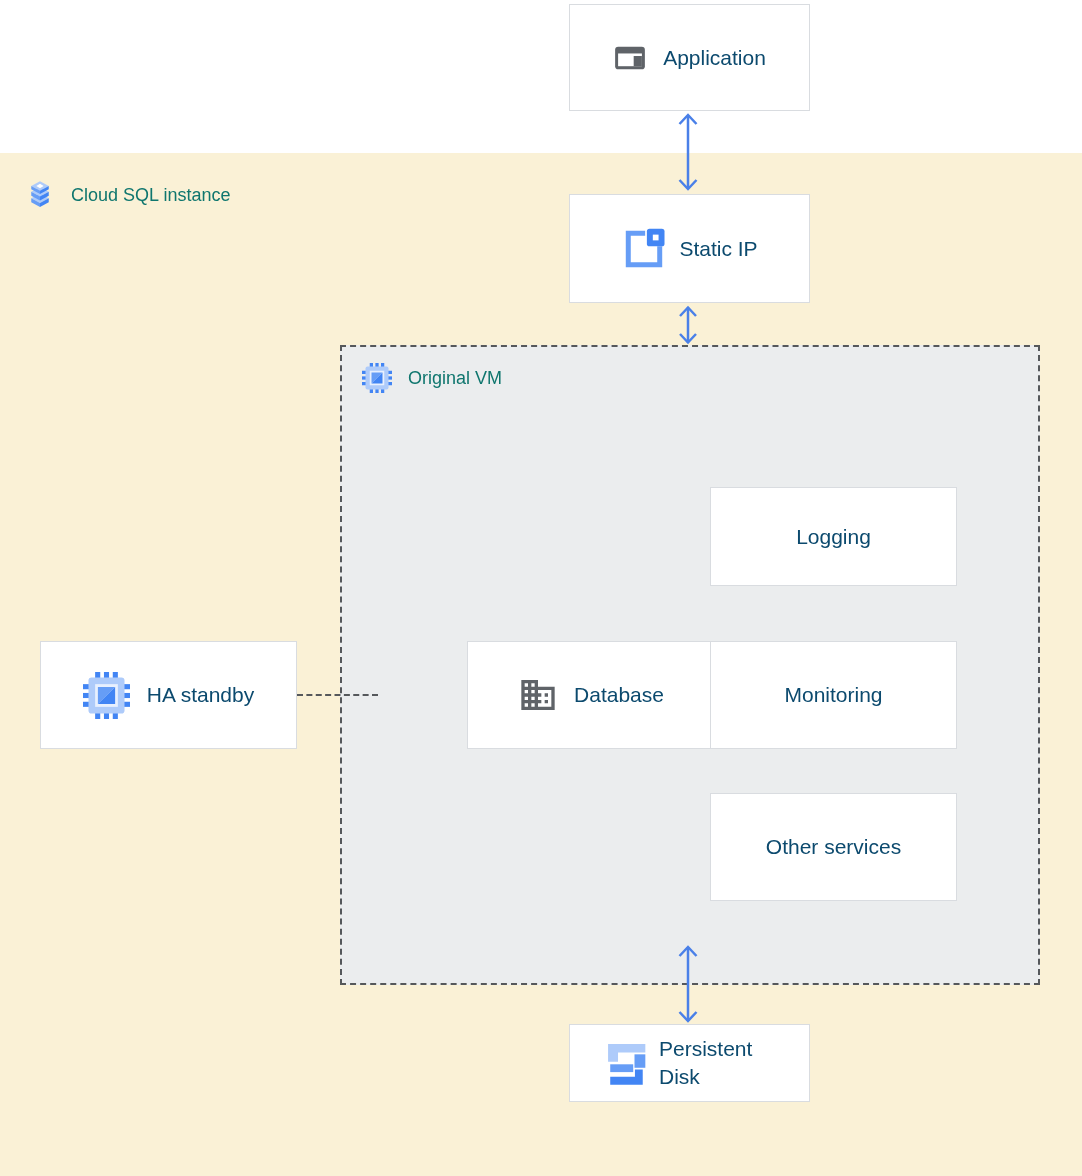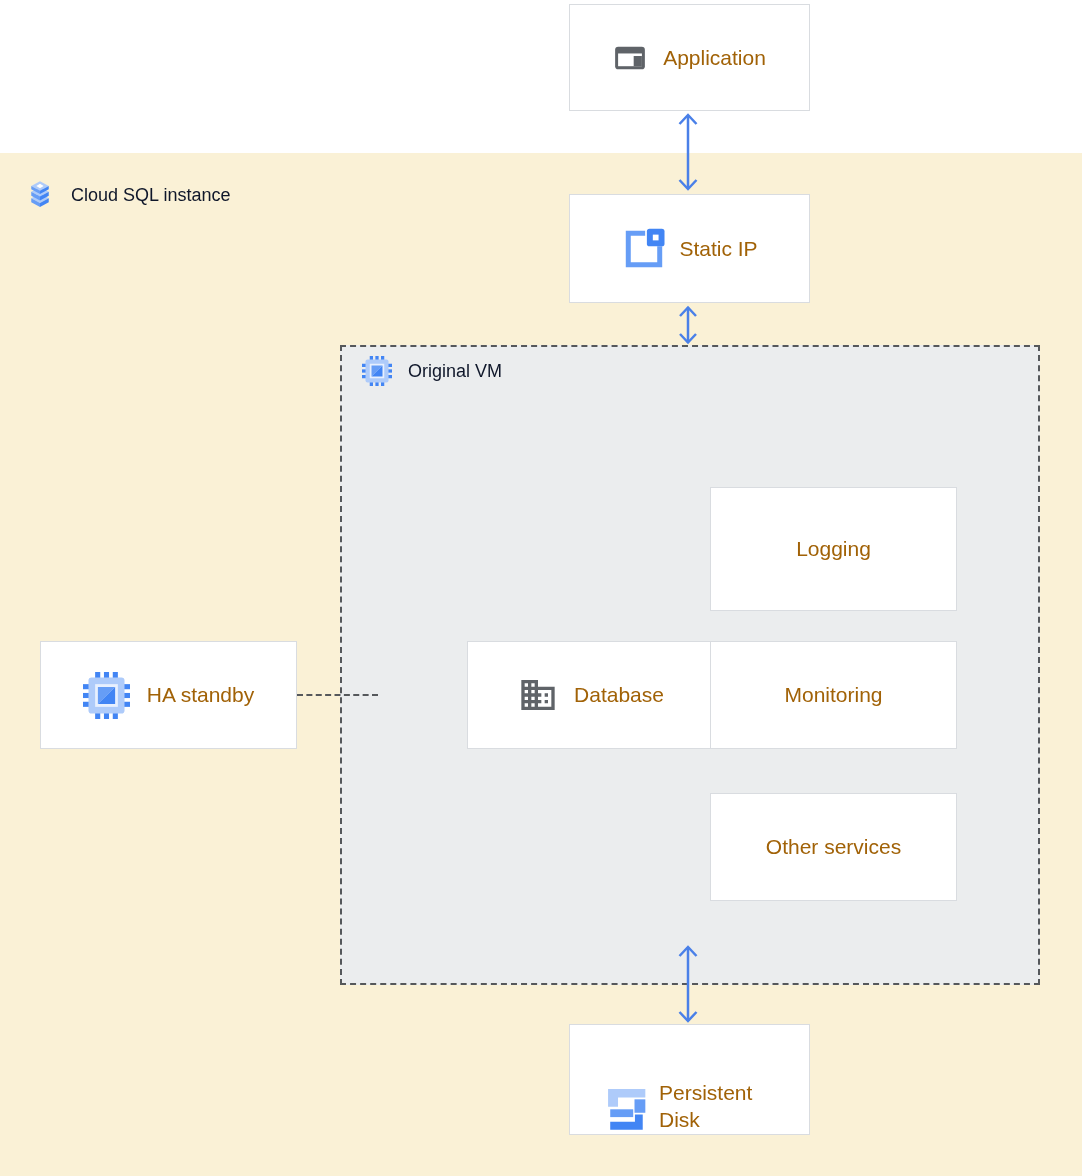--- a/index.html
+++ b/index.html
@@ -7,36 +7,36 @@
     position:relative;width:1082px;height:1176px;overflow:hidden;
     background:#faf1d6;
     font-family:"Liberation Sans","DejaVu Sans",sans-serif;
     color:#202124;
   }
   .white-band{position:absolute;left:0;top:0;width:1082px;height:153px;background:#ffffff;}
   
   .node{
     position:absolute;background:#ffffff;border:1px solid #d9dce0;
     display:flex;align-items:center;justify-content:center;gap:16px;
-    font-size:21px;color:#a16207;box-sizing:border-box;
+    font-size:21px;color:#0c4a6e;box-sizing:border-box;
   }
   .node .lbl{white-space:nowrap;}
   .node.disk .lbl{white-space:normal;width:118px;line-height:1.32;}
   
   .vm-container{
     position:absolute;left:340px;top:345px;width:700px;height:640px;
     background:#ebedee;border:2px dashed #55585b;box-sizing:border-box;
   }
   .os-container{
     position:absolute;left:378px;top:443px;width:622px;height:501px;
     background:#e3f2e9;border:2px dashed #55585b;box-sizing:border-box;
   }
   .region-label{
     position:absolute;display:flex;align-items:center;gap:16px;
-    font-size:18px;color:#0f172a;
+    font-size:18px;color:#0f766e;
   }
   .arrow{position:absolute;z-index:5;}
   .arrow path{stroke:#4a80e8;stroke-width:2.5;fill:none;}
   .dashed-connector{
     position:absolute;left:297px;top:694px;width:81px;height:0;
     border-top:2.5px dashed #55585b;z-index:4;
   }
   svg{display:block;}
 </style>
 </head>
@@ -86,21 +86,21 @@
     <span class="lbl">Static IP</span>
   </div>
 
   <svg class="arrow" style="left:675px;top:305px;" width="26" height="40">
     <path d="M13 2.5 L13 37.5"></path>
     <path d="M5 11 L13 2.5 L21 11"></path>
     <path d="M5 29 L13 37.5 L21 29"></path>
   </svg>
 
   <div class="vm-container">
-    <div class="region-label" style="left:20px;top:9px;">
+    <div class="region-label" style="left:20px;top:16px;">
       <svg width="30" height="30" viewBox="0 0 24 24">
         <g fill="#4285f4">
           <rect x="6.2" y="0" width="2.6" height="3.2"></rect>
             <rect x="10.7" y="0" width="2.6" height="3.2"></rect>
             <rect x="15.2" y="0" width="2.6" height="3.2"></rect>
           <rect x="6.2" y="20.8" width="2.6" height="3.2"></rect>
             <rect x="10.7" y="20.8" width="2.6" height="3.2"></rect>
             <rect x="15.2" y="20.8" width="2.6" height="3.2"></rect>
           <rect x="0" y="6.2" width="3.2" height="2.6"></rect>
             <rect x="0" y="10.7" width="3.2" height="2.6"></rect>
@@ -112,21 +112,21 @@
         <rect x="2.8" y="2.8" width="18.4" height="18.4" rx="1.6" fill="#aecbfa"></rect>
         <rect x="6.2" y="6.2" width="11.6" height="11.6" fill="#e8f0fe"></rect>
         <polygon points="7.6,7.6 16.4,7.6 7.6,16.4" fill="#669df6"></polygon>
         <polygon points="16.4,7.6 16.4,16.4 7.6,16.4" fill="#4285f4"></polygon>
       </svg>
       <span>Original VM</span>
     </div>
 
   </div>
 
-  <div class="node" style="left:710px;top:487px;width:247px;height:124px;">
+  <div class="node" style="left:710px;top:487px;width:247px;height:99px;">
     <span class="lbl">Logging</span>
   </div>
 
   <div class="node" style="left:420px;top:641px;width:248px;height:108px;margin-left:47px;">
     <svg width="40" height="40" viewBox="0 0 24 24">
       <path fill="#5f6368" d="M12 7V3H2v18h20V7H12zM6 19H4v-2h2v2zm0-4H4v-2h2v2zm0-4H4V9h2v2zm0-4H4V5h2v2zm4 12H8v-2h2v2zm0-4H8v-2h2v2zm0-4H8V9h2v2zm0-4H8V5h2v2zm10 12h-8v-2h2v-2h-2v-2h2v-2h-2V9h8v10zm-2-8h-2v2h2v-2zm0 4h-2v2h2v-2z"></path>
     </svg>
     <span class="lbl">Database</span>
   </div>
 
@@ -163,21 +163,21 @@
   </div>
 
   <div class="dashed-connector"></div>
 
   <svg class="arrow" style="left:675px;top:944px;" width="26" height="80">
     <path d="M13 3 L13 77"></path>
     <path d="M4.5 12 L13 3 L21.5 12"></path>
     <path d="M4.5 68 L13 77 L21.5 68"></path>
   </svg>
 
-  <div class="node disk" style="left:569px;top:1024px;width:241px;height:111px;gap:5px;align-items:flex-end;">
+  <div class="node disk" style="left:569px;top:1024px;width:241px;height:78px;gap:5px;">
     <svg width="52" height="52" viewBox="0 0 60 60">
       <path d="M7 8 H50 V18 H18.5 V28.5 H7 Z" fill="#aecbfa"></path>
       <rect x="37.5" y="20" width="12.5" height="15.5" fill="#669df6"></rect>
       <rect x="9.5" y="31.5" width="26.5" height="9" fill="#669df6"></rect>
       <path d="M38 37.5 H47 V55 H9.5 V46 H38 Z" fill="#4285f4"></path>
     </svg>
     <span class="lbl">Persistent Disk</span>
   </div>
 
 </div>

